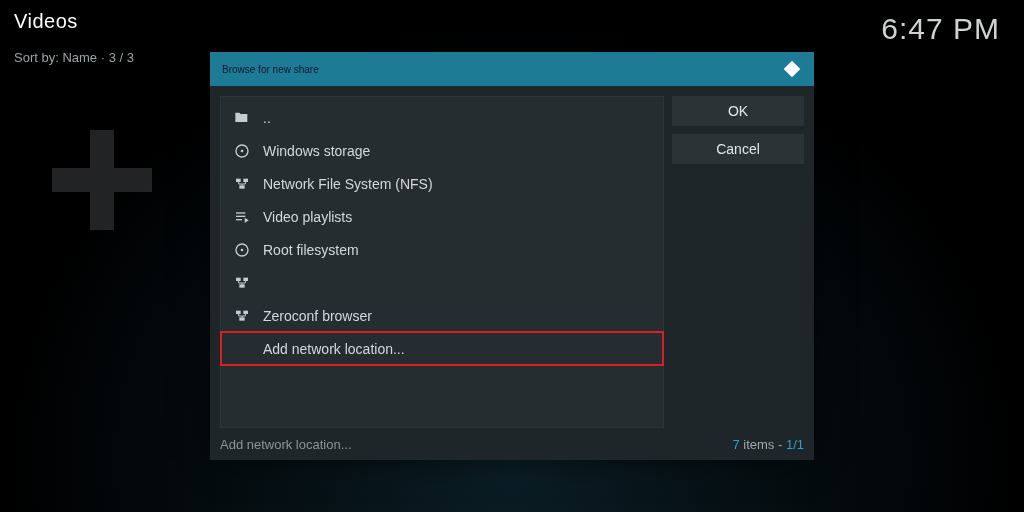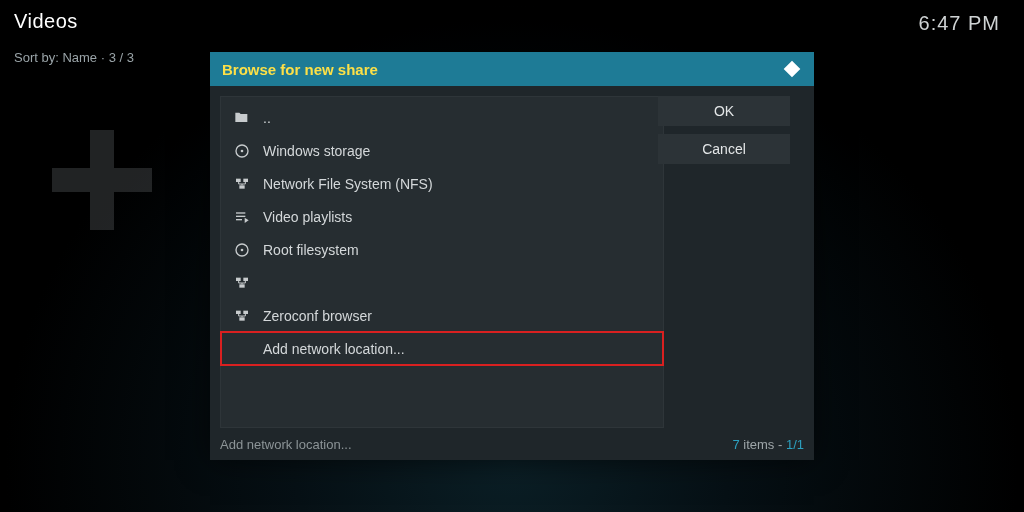--- a/index.html
+++ b/index.html
@@ -12,21 +12,21 @@
     position: relative;
   }
   body {
     background: radial-gradient(ellipse at 50% 90%, #0b1f26 0%, #061015 30%, #000 70%);
   }
   .header-left { position: absolute; top: 10px; left: 14px; }
   .header-title { font-size: 20px; font-weight: 300; color: #fff; letter-spacing: 0.5px; }
   .header-sub { font-size: 13px; color: #9aa4a8; margin-top: 17px; }
   .clock {
     position: absolute; top: 12px; right: 24px;
-    font-size: 20px; font-weight: 300; color: #cfd3d4;
+    font-size: 30px; font-weight: 300; color: #cfd3d4;
     letter-spacing: 1px;
   }
   .plus {
     position: absolute; left: 52px; top: 130px;
     width: 100px; height: 100px;
     opacity: 0.45;
   }
   .plus::before, .plus::after {
     content: ""; position: absolute; background: #4a4e50;
   }
@@ -37,21 +37,21 @@
     position: absolute; left: 210px; top: 52px;
     width: 604px; height: 408px;
     background: #1f262a;
     box-shadow: 0 0 30px rgba(0,0,0,0.6);
   }
   .dialog-header {
     height: 34px; background: #1e7b96;
     display: flex; align-items: center; justify-content: space-between;
     padding: 0 12px;
   }
-  .dialog-title { font-size: 15px; font-weight: bold; color: #fde047; }
+  .dialog-title { font-size: 10px; font-weight: normal; color: #0f172a; }
   .logo { width: 20px; height: 20px; }
   .logo svg { width: 100%; height: 100%; }
 
   .dialog-body {
     position: absolute; top: 44px; left: 10px; right: 10px; bottom: 32px;
   }
   .list-pane {
     position: absolute; left: 0; top: 0; width: 444px; bottom: 0;
     background: #262d31;
     border: 1px solid #2e3539;
@@ -67,21 +67,21 @@
     outline: 2px solid #d92020;
     outline-offset: -1px;
   }
   .li-icon {
     width: 18px; height: 18px; margin-right: 12px;
     display: flex; align-items: center; justify-content: center;
   }
   .li-icon svg { width: 16px; height: 16px; fill: #c7cbcd; }
 
   .side-buttons {
-    position: absolute; right: 14px; top: 0; width: 132px;
+    position: absolute; right: 0; top: 0; width: 132px;
     display: flex; flex-direction: column; gap: 8px;
   }
   .btn {
     height: 30px; background: #2c3337;
     border: none; color: #e3e6e7; font-size: 14px;
     cursor: pointer;
   }
 
   .dialog-footer {
     position: absolute; left: 10px; right: 10px; bottom: 8px;

